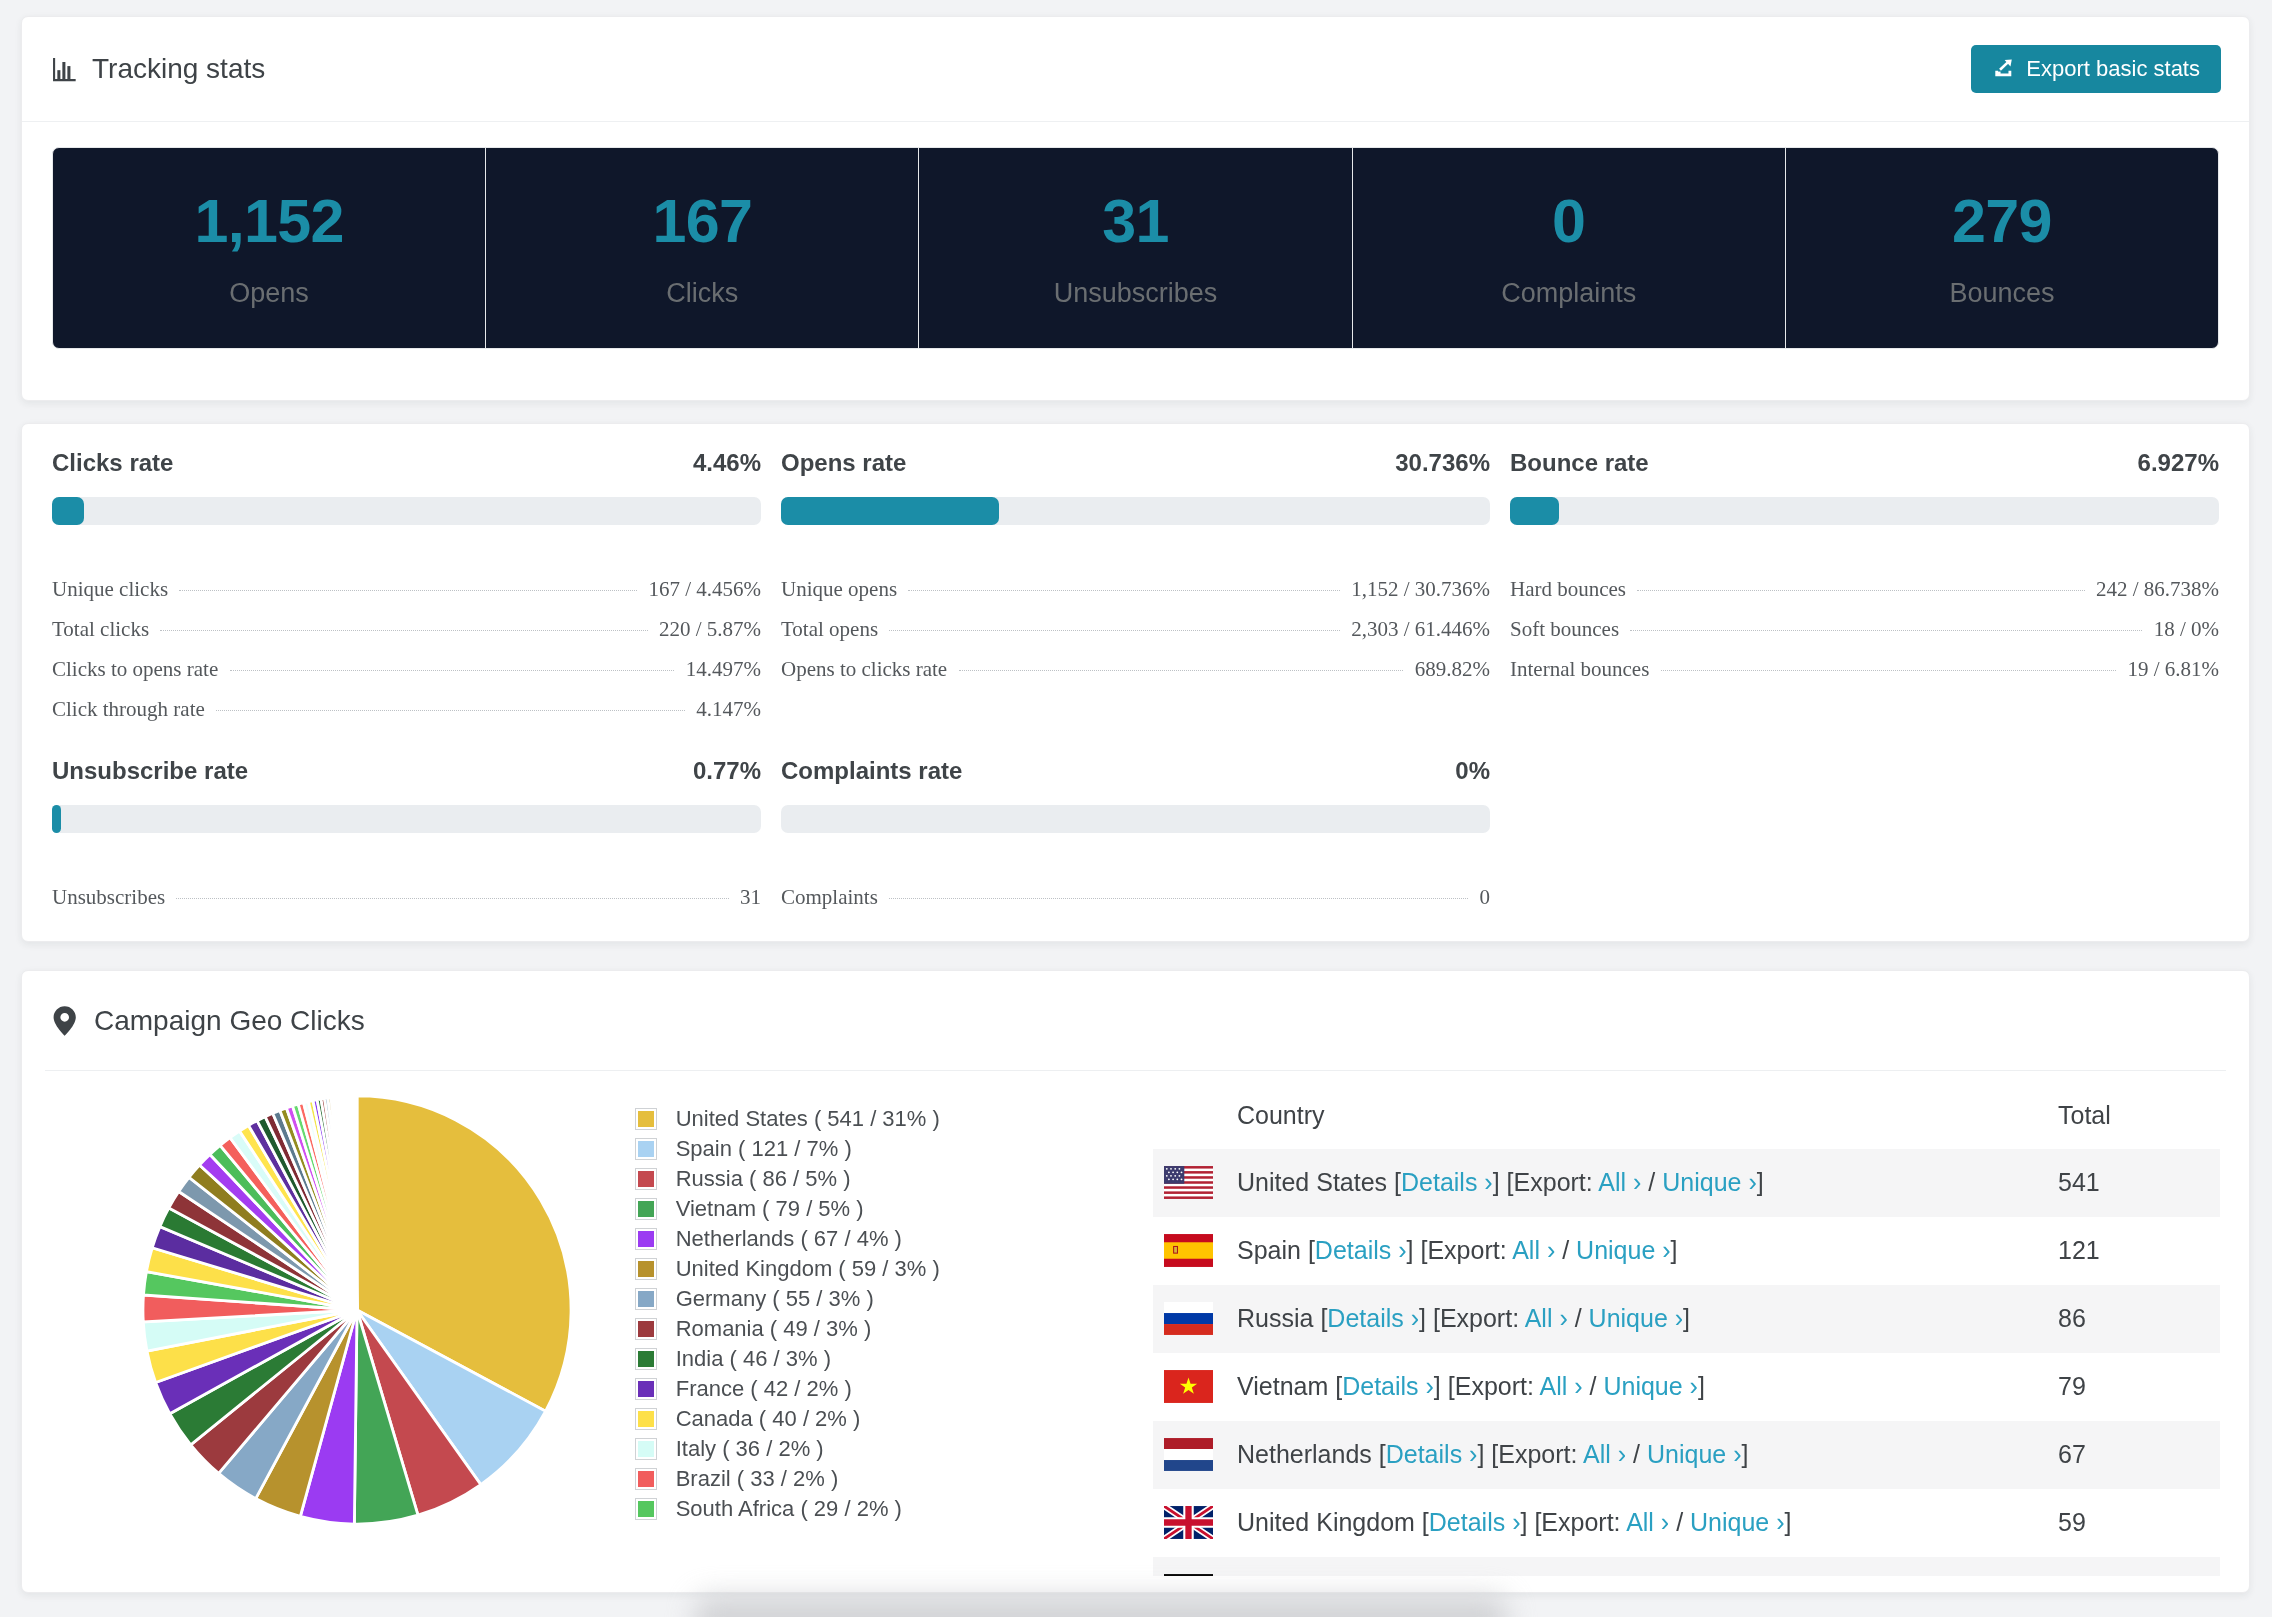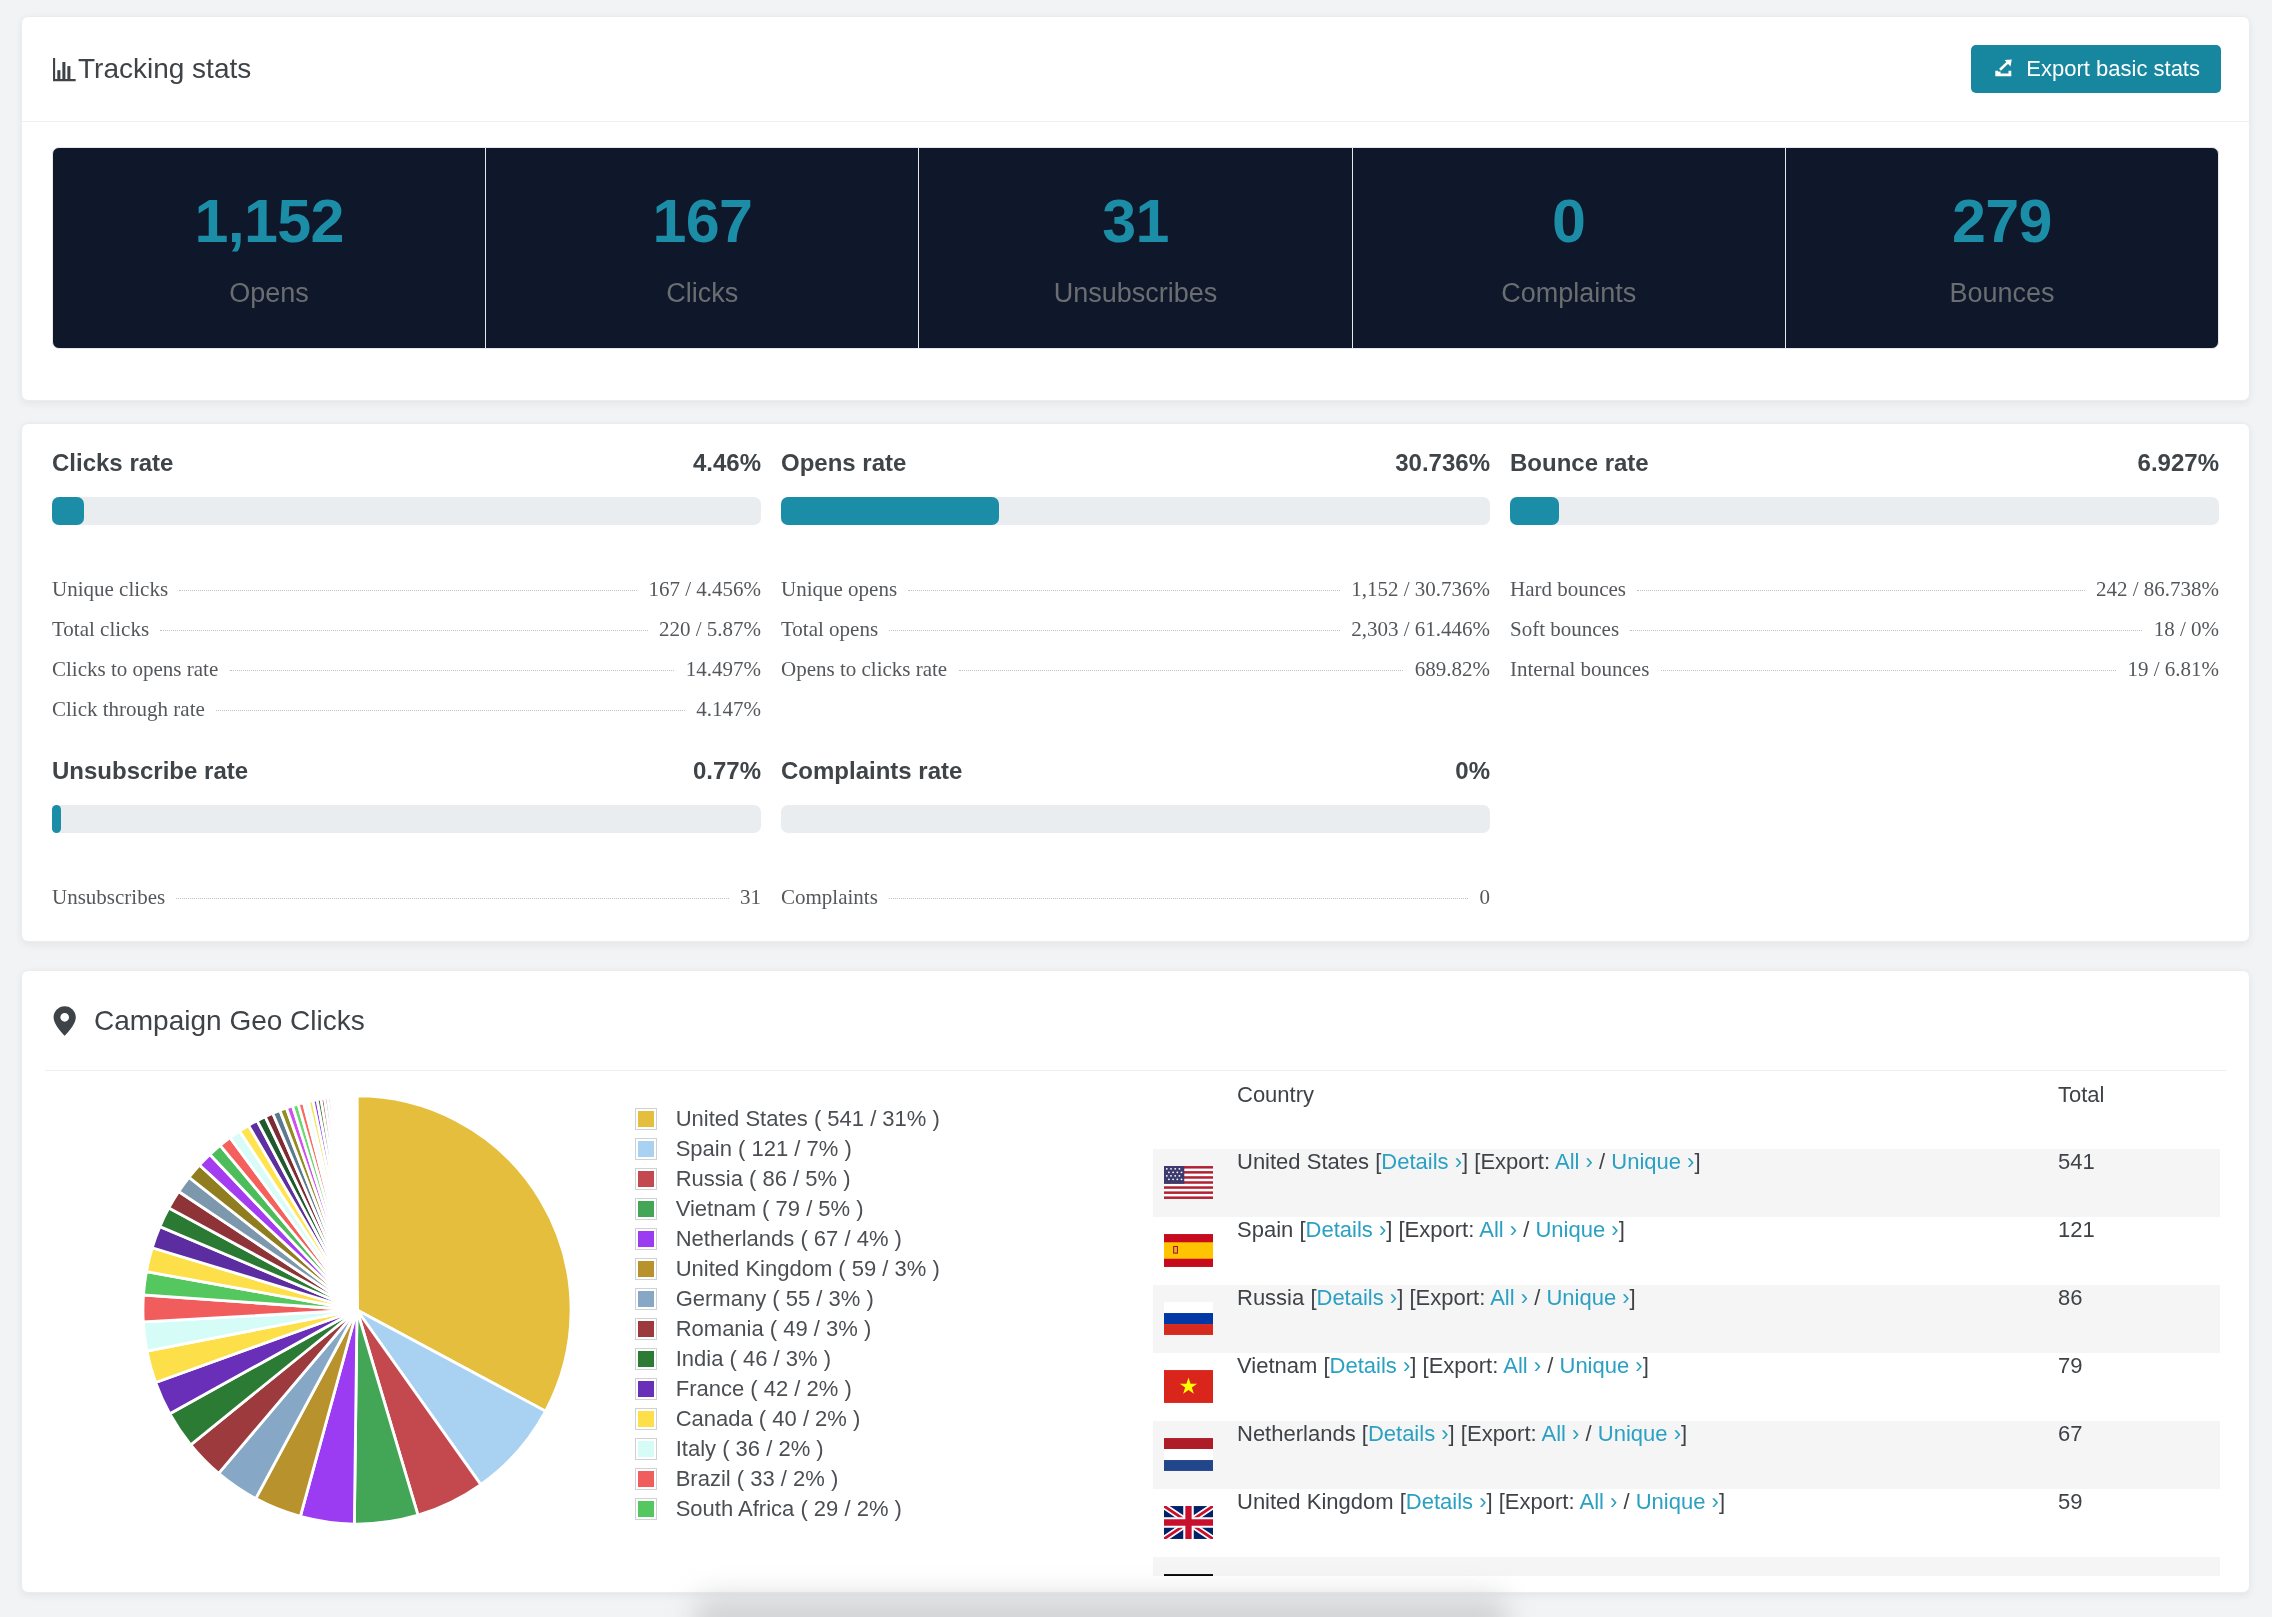--- a/index.html
+++ b/index.html
@@ -14,21 +14,21 @@
     border:0.7px solid #ececee;border-radius:7px;
     box-shadow:0 2.1px 7px rgba(40,50,60,.07);
     box-sizing:border-box;
   }
   
   #card-tracking{top:15.5px;height:385px;}
   .c1-header{
     height:104px;display:flex;align-items:center;justify-content:space-between;
     padding:0 28px;border-bottom:0.7px solid #eef0f2;
   }
-  .hdr-left{display:flex;align-items:center;font-size:28px;color:#3e4347;}
+  .hdr-left{display:flex;align-items:center;gap:14px;font-size:28px;color:#3e4347;}
   .hdr-icon{width:28px;height:28px;flex:none;}
   .export-btn{
     display:flex;align-items:center;gap:11.3px;border:none;cursor:pointer;
     background:#17879f;color:#fff;font-size:22px;height:48px;padding:0 21px;
     border-radius:5px;font-family:inherit;
   }
   .stats-box{
     margin:25.4px 30px 0;height:200px;border:0.7px solid #e6e8ea;border-radius:7px;
     display:flex;background:#0f172a;
   }
@@ -62,21 +62,21 @@
   .pin-icon{width:25.4px;height:32px;flex:none;}
   .geo-content{position:relative;height:522px;}
   .pie-wrap{position:absolute;left:116px;top:20px;width:438px;height:438px;}
   .legend{position:absolute;left:613px;top:33px;list-style:none;margin:0;padding:0;}
   .legend li{display:flex;align-items:center;height:30px;font-size:22px;color:#4b4f53;cursor:pointer;}
   .swatch{
     width:15.5px;height:15.5px;padding:2.1px;border:0.7px solid #cfd2d5;margin-right:19px;
     background-clip:content-box;flex:none;
   }
   .geo-table{position:absolute;left:1131px;top:10.6px;width:1067px;height:494px;overflow:hidden;}
-  .t-row{display:flex;height:68px;font-size:22px;}
+  .t-row{display:flex;align-items:center;height:68px;font-size:25px;}
   .t-head{height:67px;color:#4a4e52;}
   .t-row.striped{background:#f5f5f6;}
   .cell-flag{width:84px;padding-left:10.6px;box-sizing:border-box;flex:none;display:flex;align-items:center;}
   .flag{width:49px;height:33px;display:block;}
   .cell-country{flex:1;color:#3f4347;white-space:nowrap;}
   .cell-total{width:162px;flex:none;color:#3f4347;}
   .lnk{color:#2aa0c2;text-decoration:none;cursor:pointer;}
   
   .smudge{
     position:absolute;left:695px;top:1596px;width:812px;height:64px;

